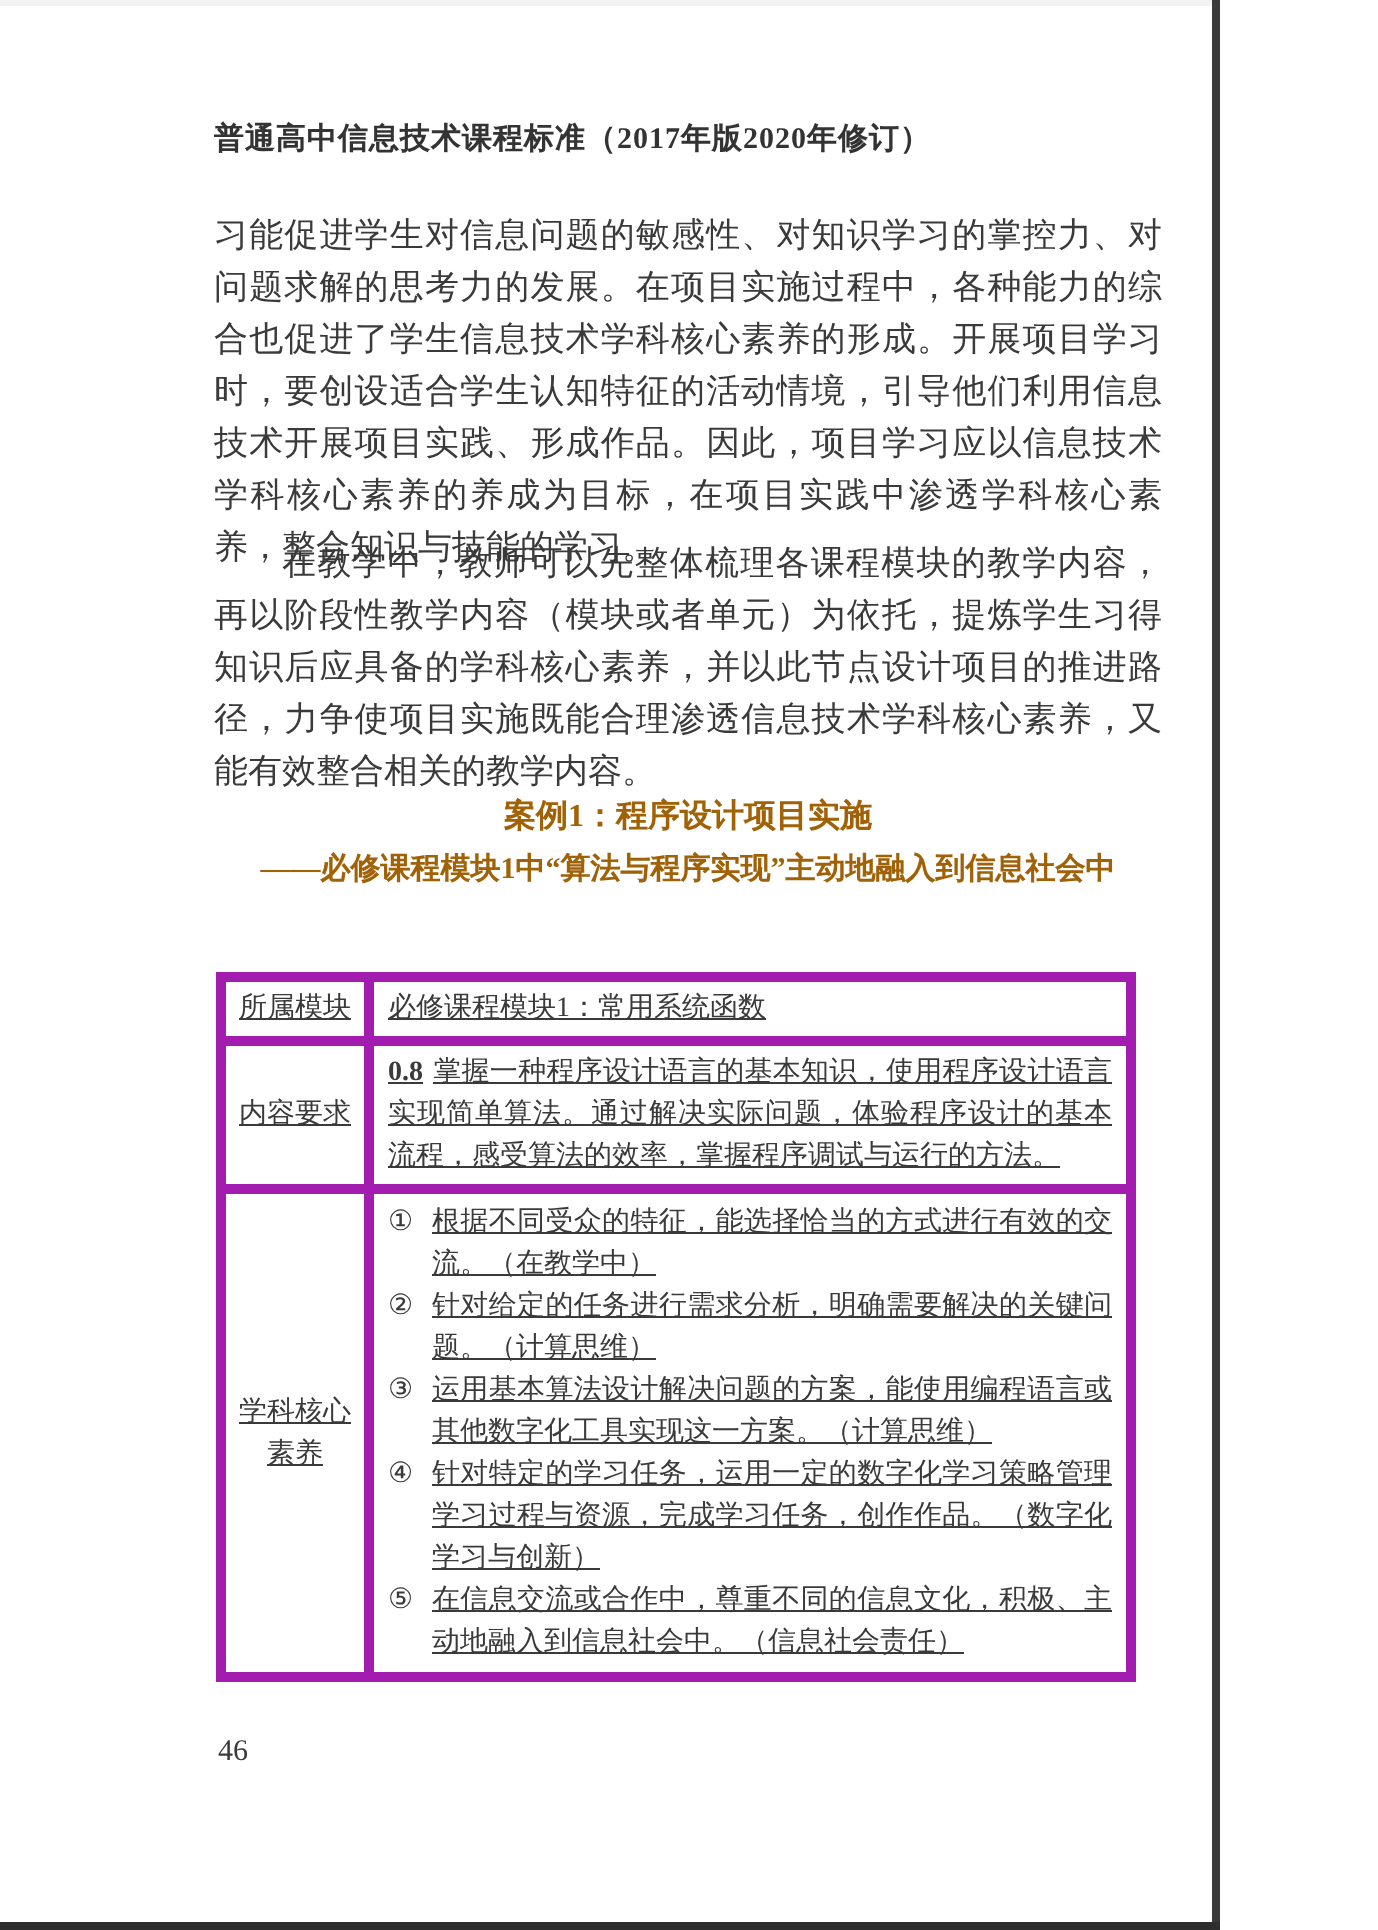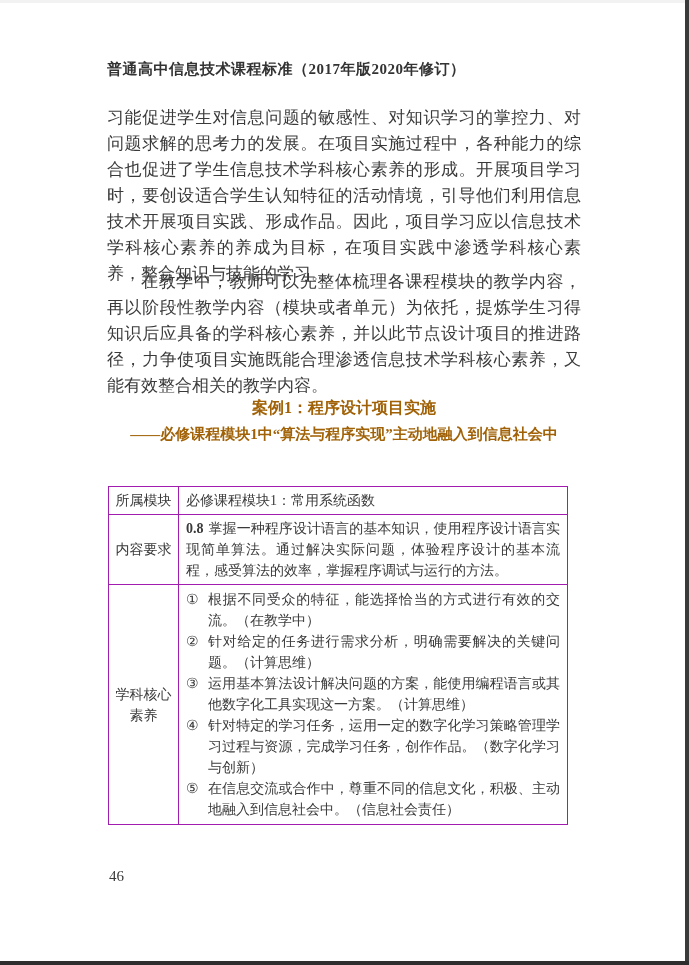--- a/index.html
+++ b/index.html
@@ -2,21 +2,21 @@
 <html><head>
 <meta charset="utf-8">
 <style>
   html, body {
     margin: 0;
     padding: 0;
     background: #ffffff;
   }
   .page {
     position: relative;
-    width: 689px;
+    width: 610px;
     height: 965px;
     background: #ffffff;
     overflow: hidden;
     font-family: "Liberation Serif", "DejaVu Serif", serif;
     color: #3a3a3a;
   }
   
   .edge-top {
     position: absolute; left: 0; top: 0;
     width: 689px; height: 3px;
@@ -70,23 +70,24 @@
     position: absolute;
     left: 108px; top: 486px;
     width: 460px;
     border-collapse: collapse;
     table-layout: fixed;
     font-size: 14px;
     line-height: 21px;
     color: #3a3a3a;
   }
   .doc-table td {
-    border: 1px solid #a21caf;
+    border: 5px solid #a21caf;
     vertical-align: middle;
     padding: 3px 7px;
+    text-decoration: underline;
   }
   .doc-table td.label-cell {
     width: 65px;
     text-align: center;
     padding: 3px 2px;
   }
   .doc-table td.content-cell {
     text-align: justify;
     text-justify: inter-ideograph;
   }

